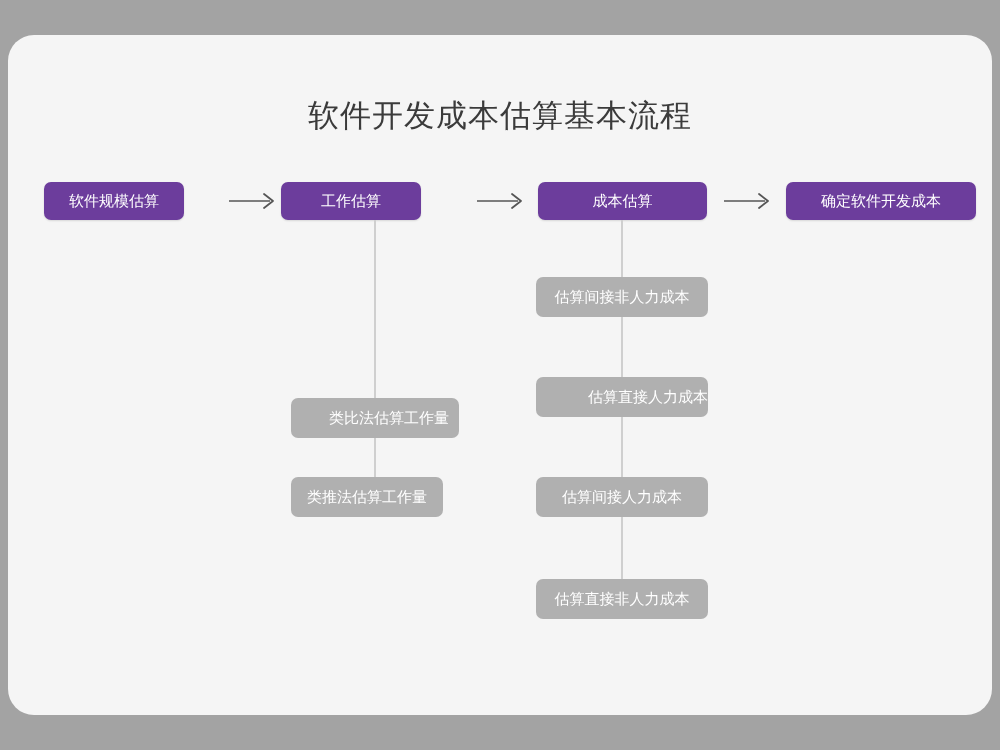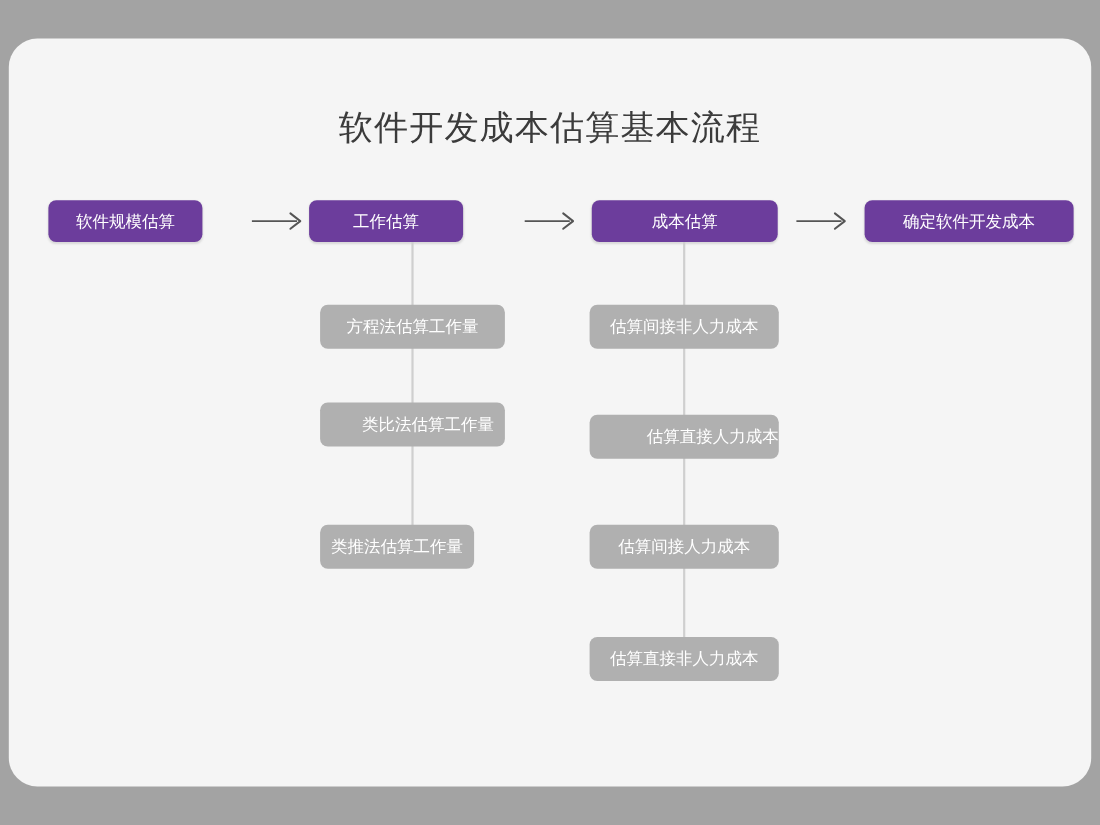--- a/index.html
+++ b/index.html
@@ -130,29 +130,26 @@
 
   <div class="arrow" style="left:723px; top:190px; width:50px;">
     <svg width="50" height="22" viewBox="0 0 50 22">
       <line x1="1" y1="11" x2="42" y2="11" stroke="#555555" stroke-width="1.6"></line>
       <polyline points="36,4 45,11 36,18" fill="none" stroke="#555555" stroke-width="1.8" stroke-linecap="round" stroke-linejoin="round"></polyline>
     </svg>
   </div>
 
   <div class="vline" style="left:374px; top:220px; height:260px;"></div>
 
-  <div class="node-sub" style="left:291px; top:277px; width:168px;">
-    <span>方程法估算工作量</span>
-  </div>
 
-  <div class="node-sub" style="left:291px; top:366px; width:168px;padding-left:28px;">
+  <div class="node-sub" style="left:291px; top:398px; width:168px;padding-left:28px;">
     <span>类比法估算工作量</span>
   </div>
 
-  <div class="node-sub" style="left:291px; top:477px; width:140px;">
+  <div class="node-sub" style="left:291px; top:477px; width:152px;">
     <span>类推法估算工作量</span>
   </div>
 
   <div class="vline" style="left:621px; top:220px; height:362px;"></div>
 
   <div class="node-sub" style="left:536px; top:277px; width:172px;">
     <span>估算间接非人力成本</span>
   </div>
 
   <div class="node-sub" style="left:536px; top:377px; width:172px;justify-content:flex-end;">

